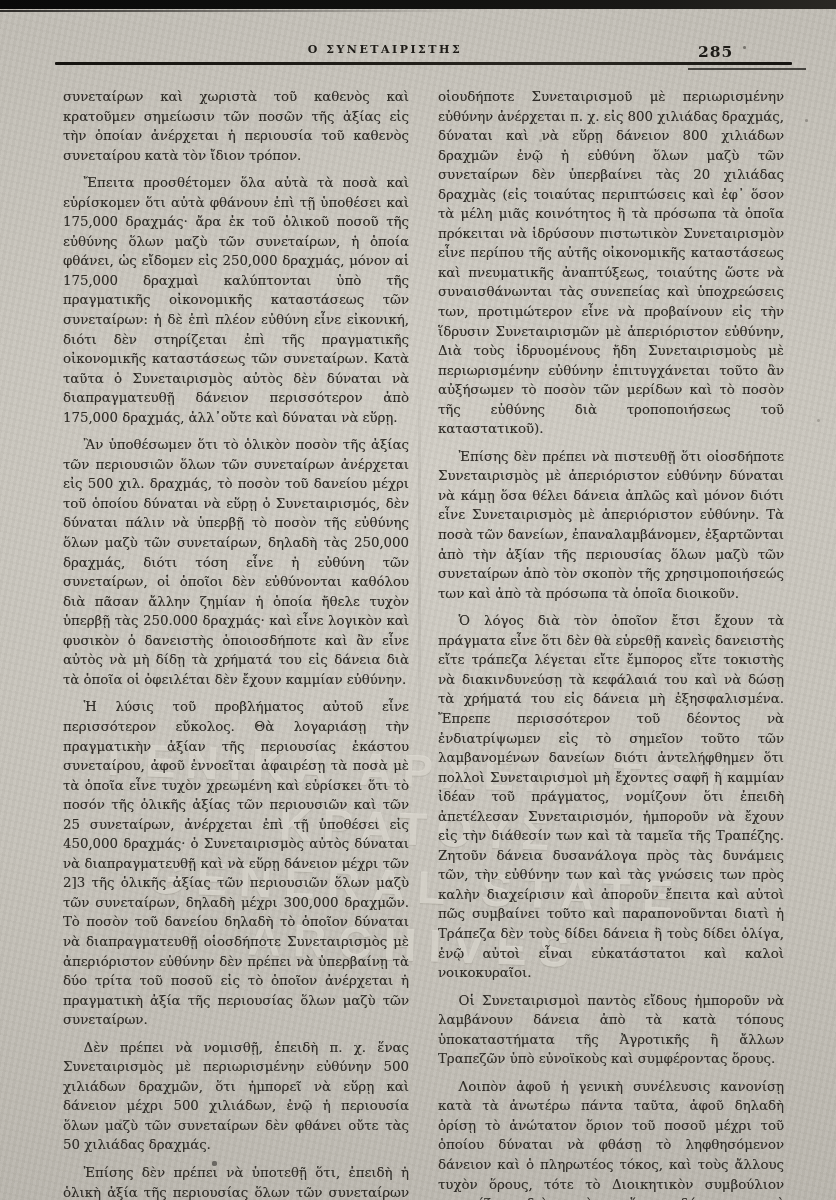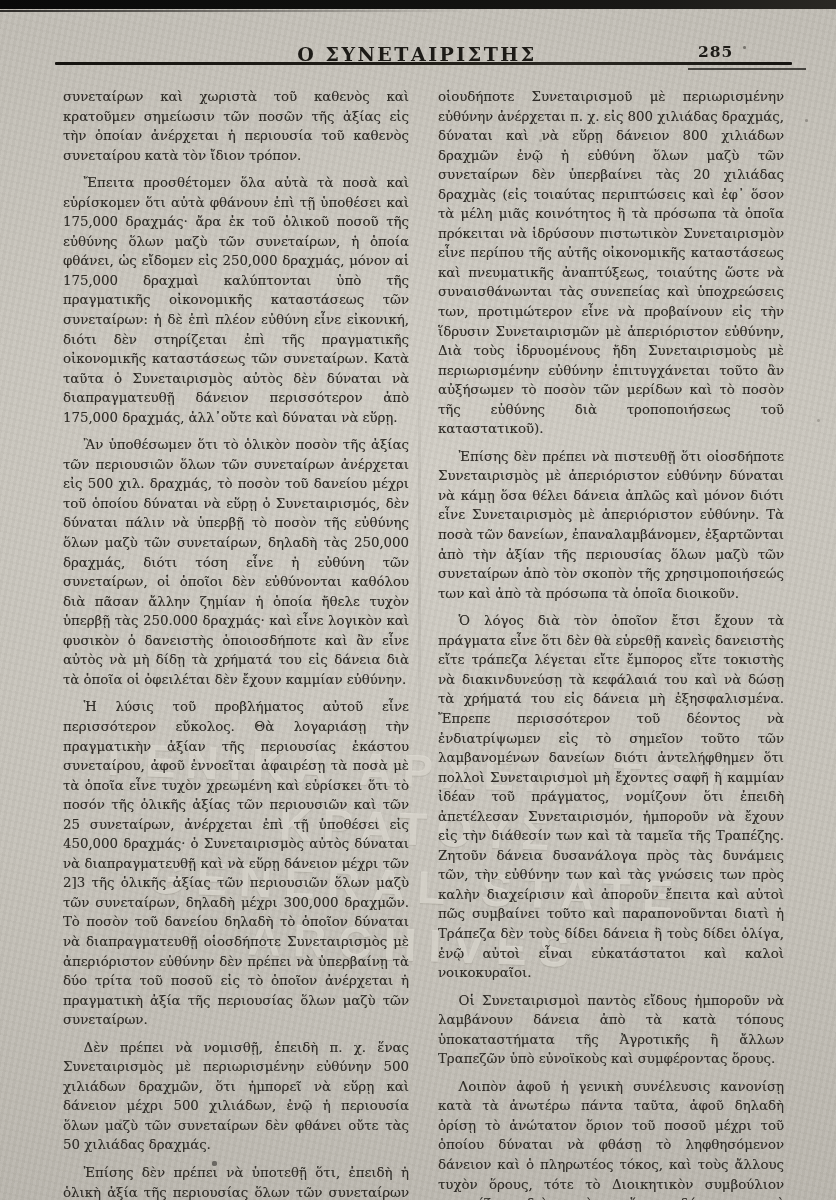--- a/index.html
+++ b/index.html
@@ -39,22 +39,22 @@
       818px 420px 0 1px rgba(70,66,60,0.3),
       120px 1120px 0 1px rgba(70,66,60,0.3),
       540px 140px 0 1px rgba(70,66,60,0.25),
       300px 980px 0 1px rgba(70,66,60,0.25);
     border-radius: 50%;
   }
   header { position: absolute; top: 0; left: 0; width: 100%; height: 70px; }
   .masthead {
     position: absolute; top: 43px; left: 385px;
     transform: translateX(-50%);
-    font-weight: bold; font-size: 19px; letter-spacing: 2.5px;
-    color: #1d1b17; white-space: nowrap; margin-left: 32px;
+    font-weight: bold; font-size: 11px; letter-spacing: 2.5px;
+    color: #1d1b17; white-space: nowrap;
   }
   .page-number {
     position: absolute; top: 42px; left: 698px;
     font-weight: bold; font-size: 15.5px; letter-spacing: 1px;
     color: #1d1b17;
   }
   .header-rule {
     position: absolute; top: 62px; left: 55px;
     width: 737px; height: 3px;
     background: linear-gradient(90deg, #15130f 0%, #201d18 45%, #2b2822 70%, #15130f 100%);

